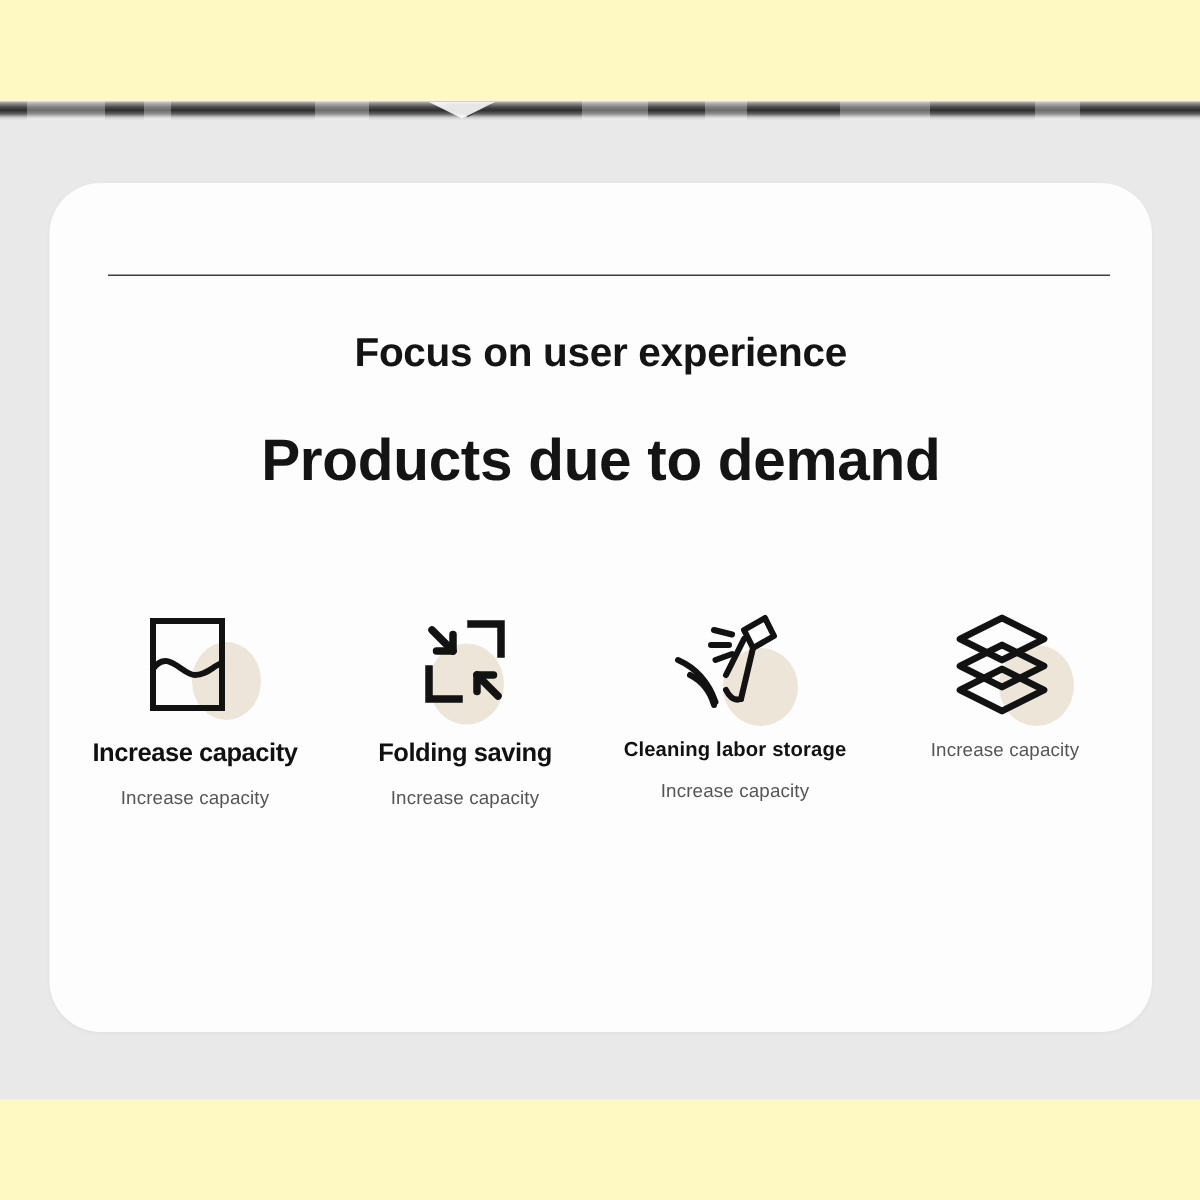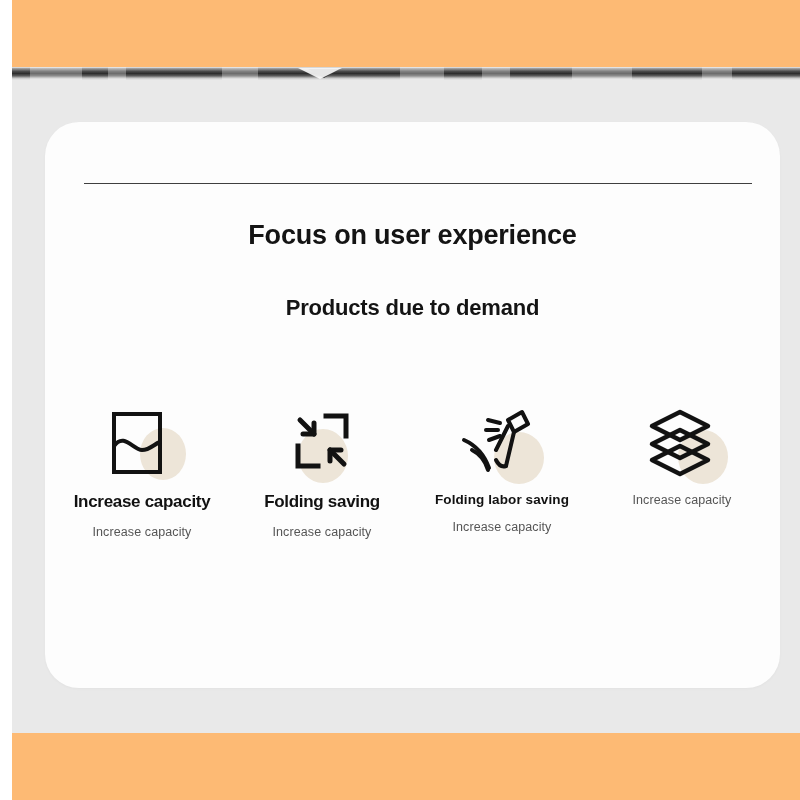--- a/index.html
+++ b/index.html
@@ -12,22 +12,21 @@
     height: 800px;
     font-family: "Liberation Sans", sans-serif;
     overflow: hidden;
     position: relative;
   }
 
   
   #page {
     position: absolute;
     inset: 0;
-    background: #fdba74;
-    margin-left: 12px;
+    background: #fef9c3;
   }
 
   
   .photo-strip {
     position: absolute;
     left: 0;
     top: 67px;
     width: 800px;
     height: 13px;
     background:
@@ -109,21 +108,21 @@
     text-align: center;
   }
   .heading-1 {
     font-size: 27px;
     font-weight: bold;
     color: #141414;
     letter-spacing: -0.2px;
     line-height: 34px;
   }
   .heading-2 {
-    font-size: 22px;
+    font-size: 39px;
     font-weight: bold;
     color: #141414;
     letter-spacing: -0.2px;
     line-height: 38px;
     margin-top: 37px;
   }
 
   
   .features {
     position: absolute;
@@ -256,21 +255,21 @@
           <path d="M50 62 Q 44 64, 40 56" fill="none" stroke="#121212" stroke-width="4" stroke-linecap="round"></path>
 
           <path d="M32 16 L44 19" fill="none" stroke="#121212" stroke-width="4" stroke-linecap="round"></path>
           <path d="M30 26 L42 26" fill="none" stroke="#121212" stroke-width="4" stroke-linecap="round"></path>
           <path d="M33 36 L44 32" fill="none" stroke="#121212" stroke-width="4" stroke-linecap="round"></path>
 
           <path d="M8 36 Q 26 44, 33 64" fill="none" stroke="#121212" stroke-width="4" stroke-linecap="round"></path>
           <path d="M16 46 Q 28 52, 32 66" fill="none" stroke="#121212" stroke-width="4" stroke-linecap="round"></path>
         </svg>
       </div>
-      <div class="feature-title condensed">Folding labor saving</div>
+      <div class="feature-title condensed">Cleaning labor storage</div>
       <div class="feature-sub">Increase capacity</div>
     </div>
 
     <div class="feature">
       <div class="icon-wrap">
         <div class="blob blob-4"></div>
         <svg class="icon-svg" width="92" height="76" viewBox="0 0 92 76">
           <path d="M44 8 L72 22 L44 36 L16 22 Z" fill="none" stroke="#121212" stroke-width="4.5" stroke-linejoin="round"></path>
           <path d="M44 26 L72 40 L44 54 L16 40 Z" fill="none" stroke="#121212" stroke-width="4.5" stroke-linejoin="round"></path>
           <path d="M44 42 L72 56 L44 70 L16 56 Z" fill="none" stroke="#121212" stroke-width="4.5" stroke-linejoin="round"></path>

